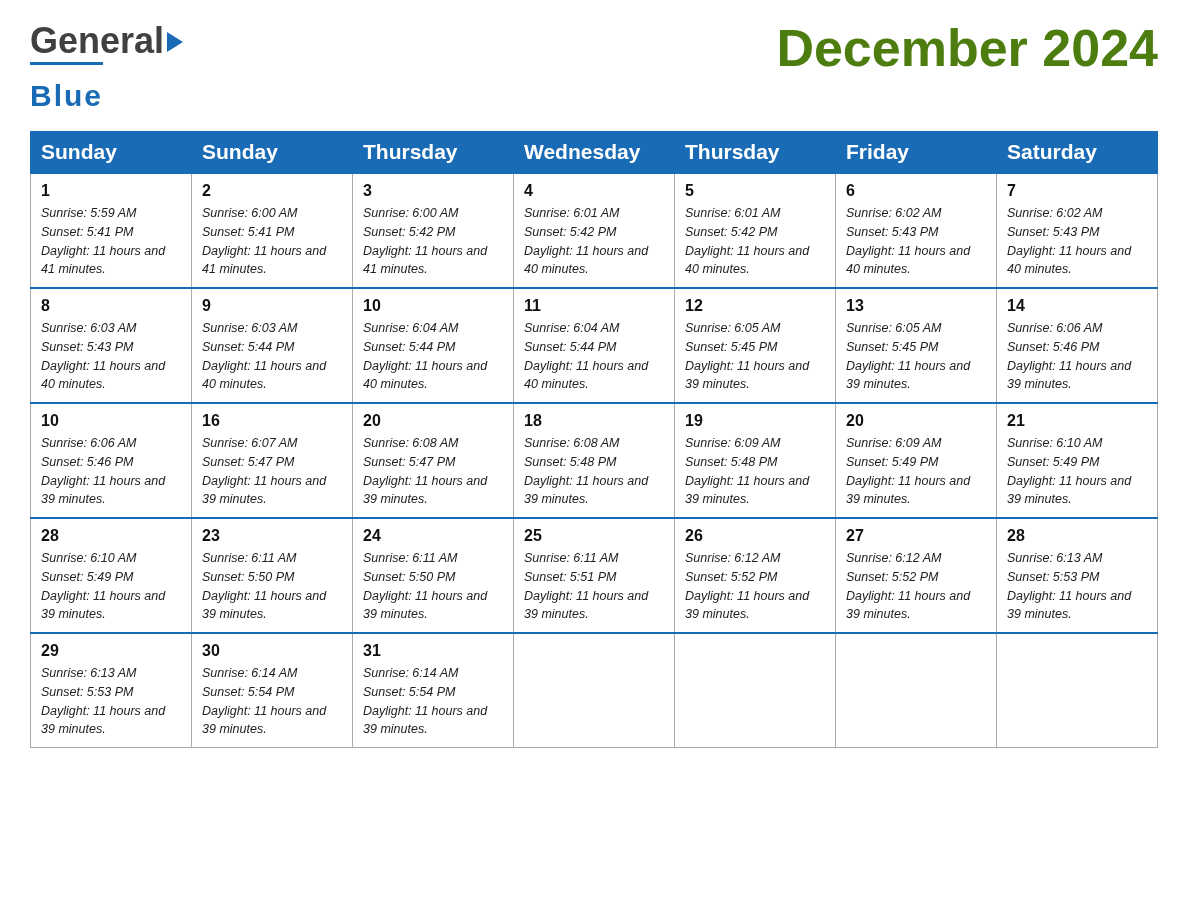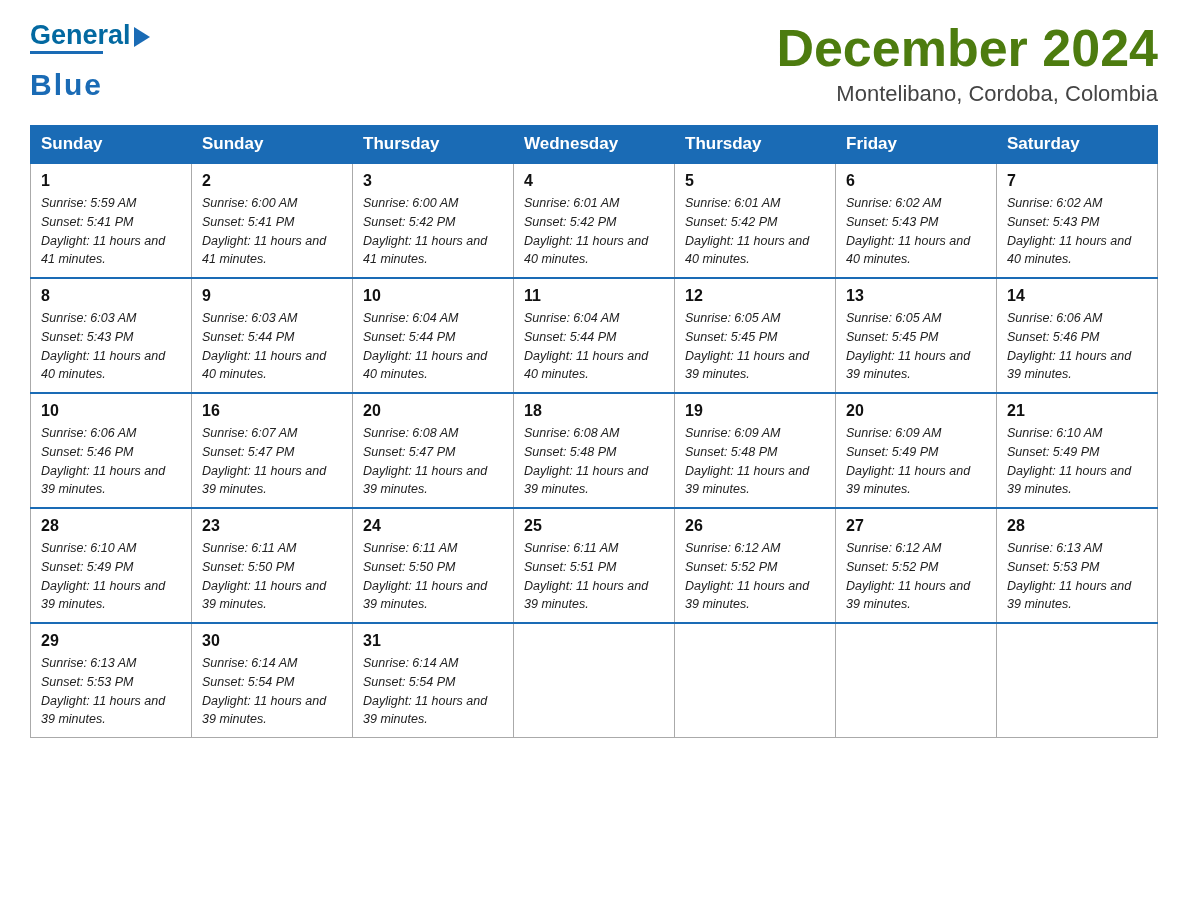--- a/index.html
+++ b/index.html
@@ -40,21 +40,21 @@
       margin-top: 4px;
     }
     .calendar-table {
       width: 100%;
       border-collapse: collapse;
       table-layout: fixed;
     }
     .calendar-table th {
       background-color: #1a6bb5;
       color: #fff;
-      font-size: 17px;
+      font-size: 21px;
       font-weight: bold;
       padding: 8px 10px;
       text-align: left;
       border: 1px solid #1a6bb5;
     }
     .calendar-table td {
       border: 1px solid #aaa;
       vertical-align: top;
       padding: 8px 10px;
       font-size: 13px;
@@ -86,30 +86,29 @@
     .row-separator td {
       border-top: 2px solid #1a6bb5;
     }
   </style>
 </head>
 <body>
 
 <div class="header">
   <div class="logo-area">
     <div class="logo-line1">
-      <span style="font-size:27px;font-weight:bold;color:#0369a1;">General</span>
+      <span style="font-size:36px;font-weight:bold;color:#404040;">General</span>
       <span style="display:inline-block;width:0;height:0;border-left:16px solid #1a6bb5;border-top:10px solid transparent;border-bottom:10px solid transparent;margin-left:3px;margin-top:2px;"></span>
     </div>
     <div style="border-top:3px solid #1a6bb5;padding-top:14px;">
       <span style="font-size:30px;font-weight:bold;color:#1a6bb5;letter-spacing:2px;">Blue</span>
     </div>
   </div>
   <div class="title-area">
     <div class="month-title">December 2024</div>
-    <div class="location">Montelibano, Cordoba, Colombia</div>
   </div>
 </div>
 
 <table class="calendar-table">
   <thead>
     <tr>
     <th>Sunday</th>
         <th>Sunday</th>
         <th>Thursday</th>
         <th>Wednesday</th>

